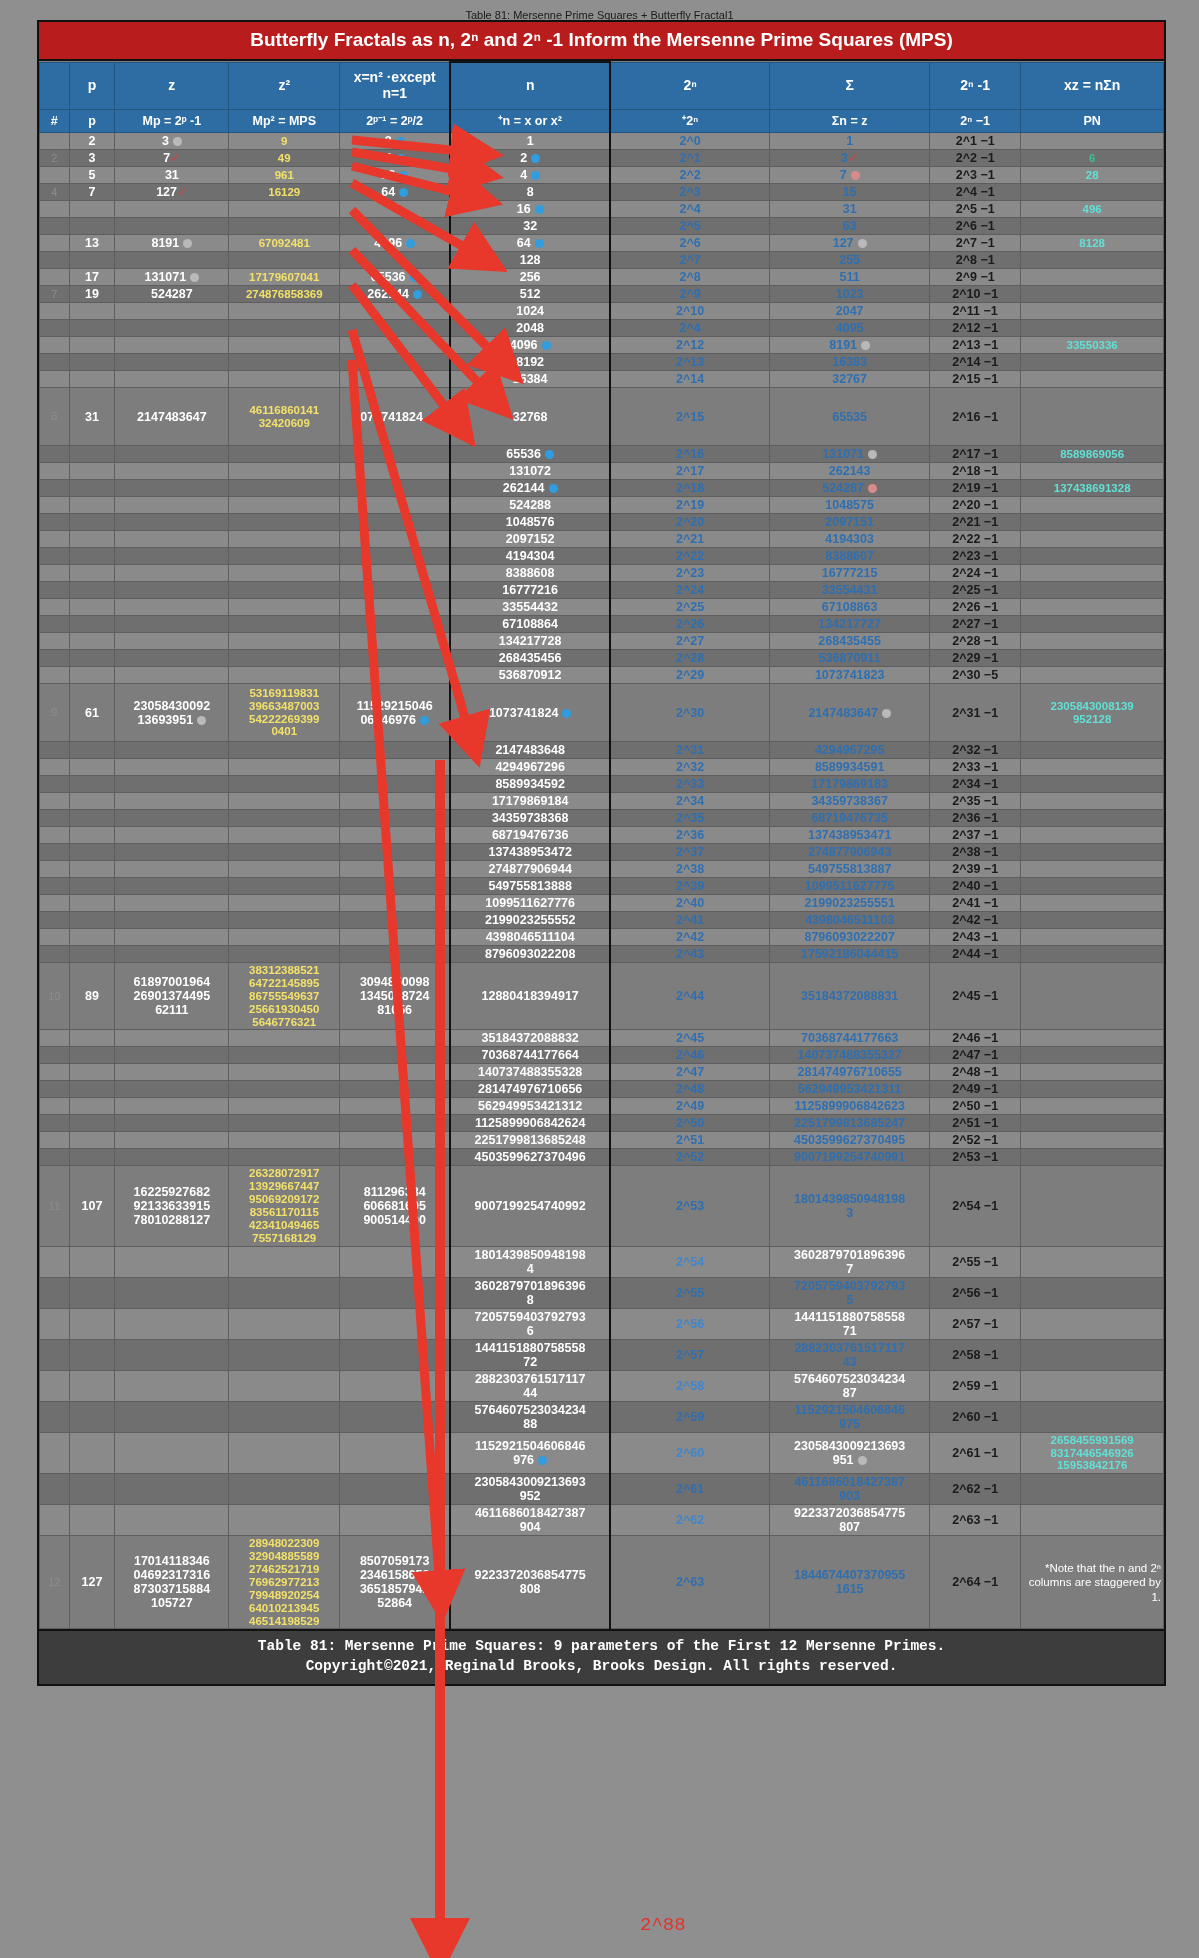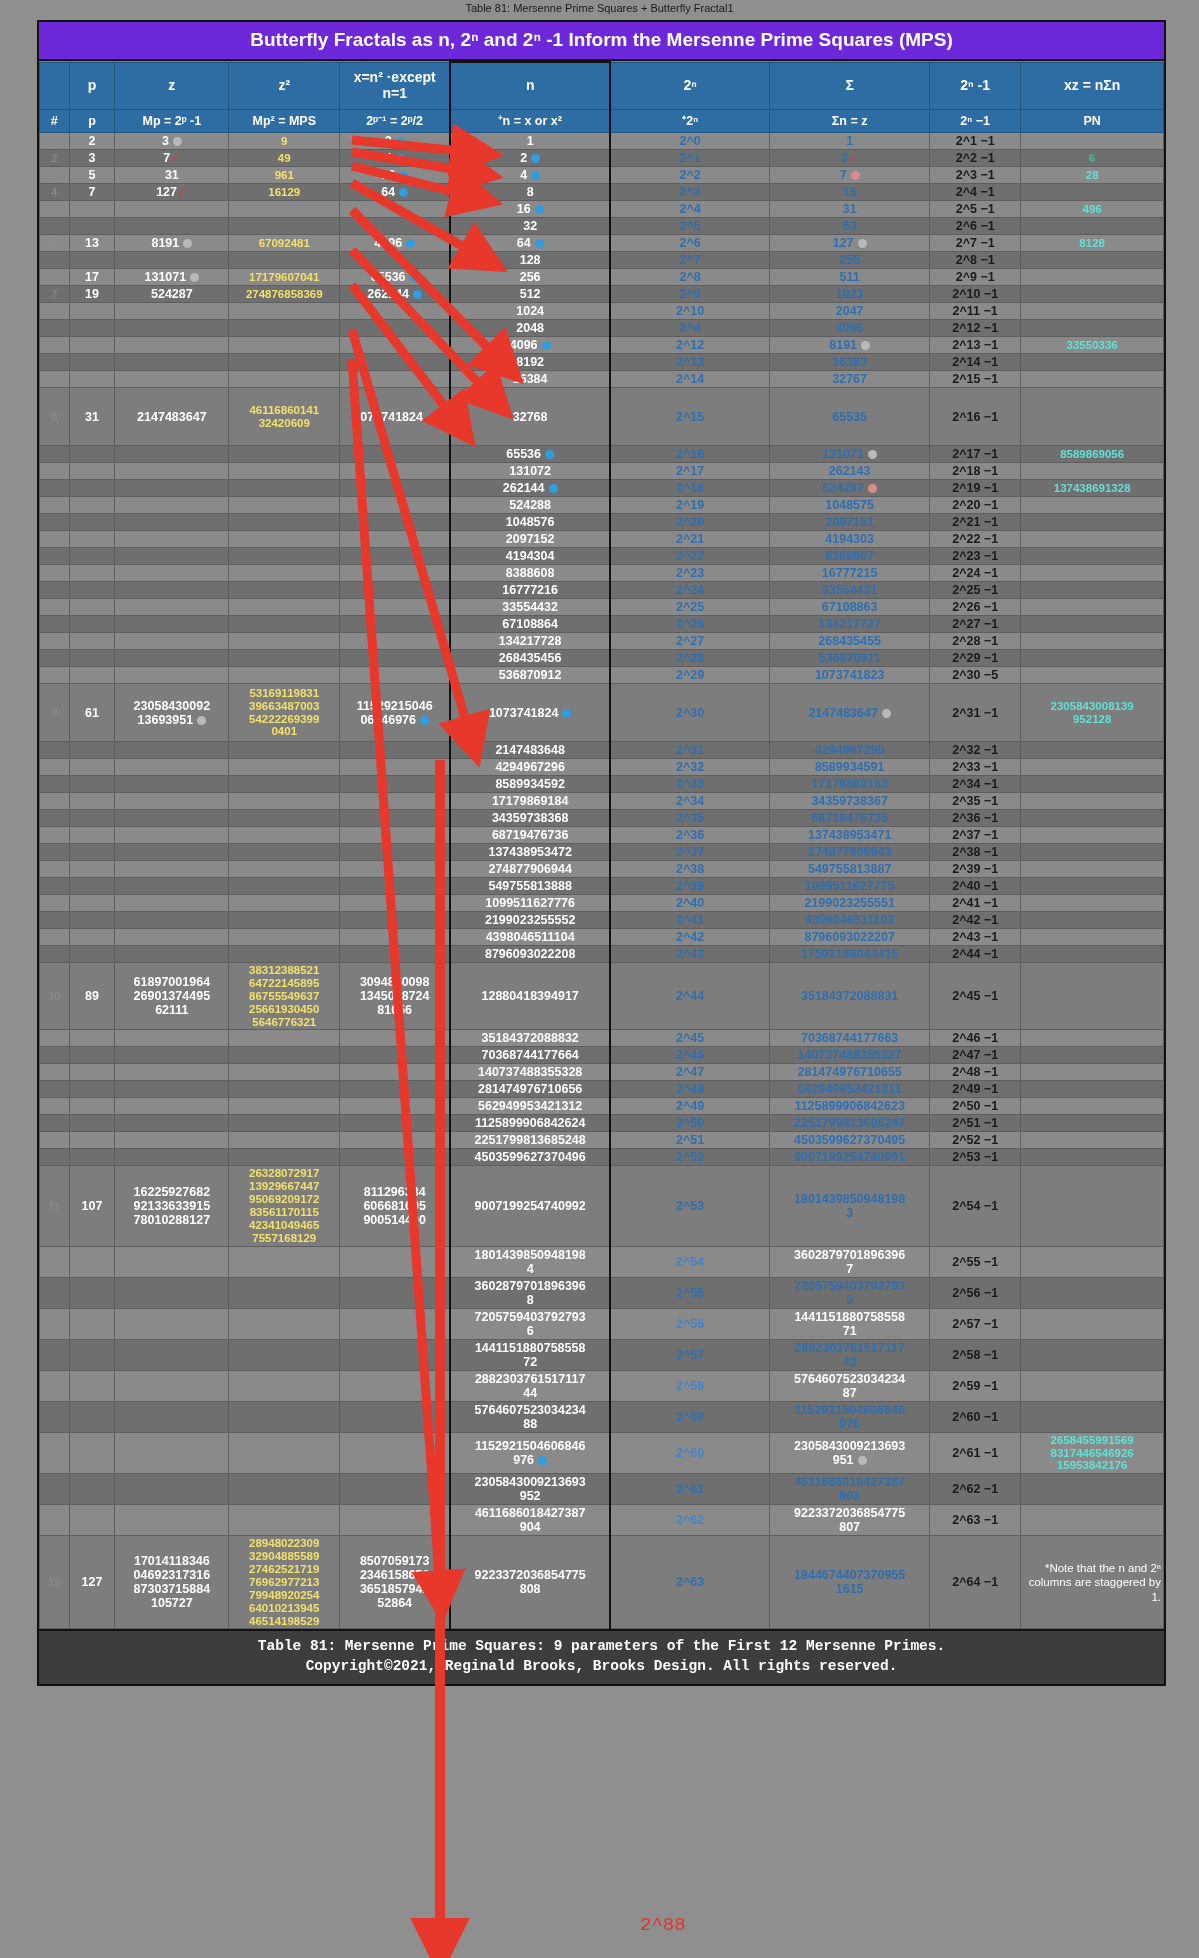--- a/index.html
+++ b/index.html
@@ -1,19 +1,19 @@
 <!DOCTYPE html>
 <html><head>
 <meta charset="utf-8">
 <style>
   html,body{margin:0;padding:0;background:#8f8f8f;}
   body{width:1199px;height:1958px;font-family:"Liberation Sans",sans-serif;position:relative;overflow:hidden;}
-  #caption-top{position:absolute;top:2px;left:0;width:1199px;text-align:center;font-size:11px;color:#1a1a1a;}
+  #caption-top{position:absolute;top:9px;left:0;width:1199px;text-align:center;font-size:11px;color:#1a1a1a;}
   #sheet{position:absolute;top:20px;left:37px;width:1125px;border:2px solid #111;background:#7d7d7d;}
-  #title{background:#6d28d9;color:#fff;text-align:center;font-size:19px;font-weight:bold;padding:7px 0 8px 0;border-bottom:2px solid #111;}
+  #title{background:#b91c1c;color:#fff;text-align:center;font-size:19px;font-weight:bold;padding:7px 0 8px 0;border-bottom:2px solid #111;}
   table{border-collapse:collapse;width:100%;table-layout:fixed;}
   td,th{border:1px solid #5e5e5e;font-size:12.5px;text-align:center;vertical-align:middle;padding:1px 2px;line-height:1.12;}
   .hdr1 td{background:#2d6da4;color:#ffffff;font-weight:bold;font-size:14px;height:44px;border-color:#24557f;}
   .hdr2 td{background:#2d6da4;color:#ffffff;font-weight:bold;font-size:12.5px;height:20px;border-color:#24557f;}
   .hdr1 td.nbox,.hdr2 td.nbox{border-left:2px solid #111;border-right:2px solid #111;}
   .hdr1 td.nbox{border-top:2px solid #111;}
   col.c0{width:26px}col.c1{width:40px}col.c2{width:100px}col.c3{width:97px}col.c4{width:97px}
   col.c5{width:140px}col.c6{width:140px}col.c7{width:140px}col.c8{width:80px}col.c9{width:125px}
   tr.r-dark td{background:#6f6f6f;}
   tr.r-light td{background:#8a8a8a;}

